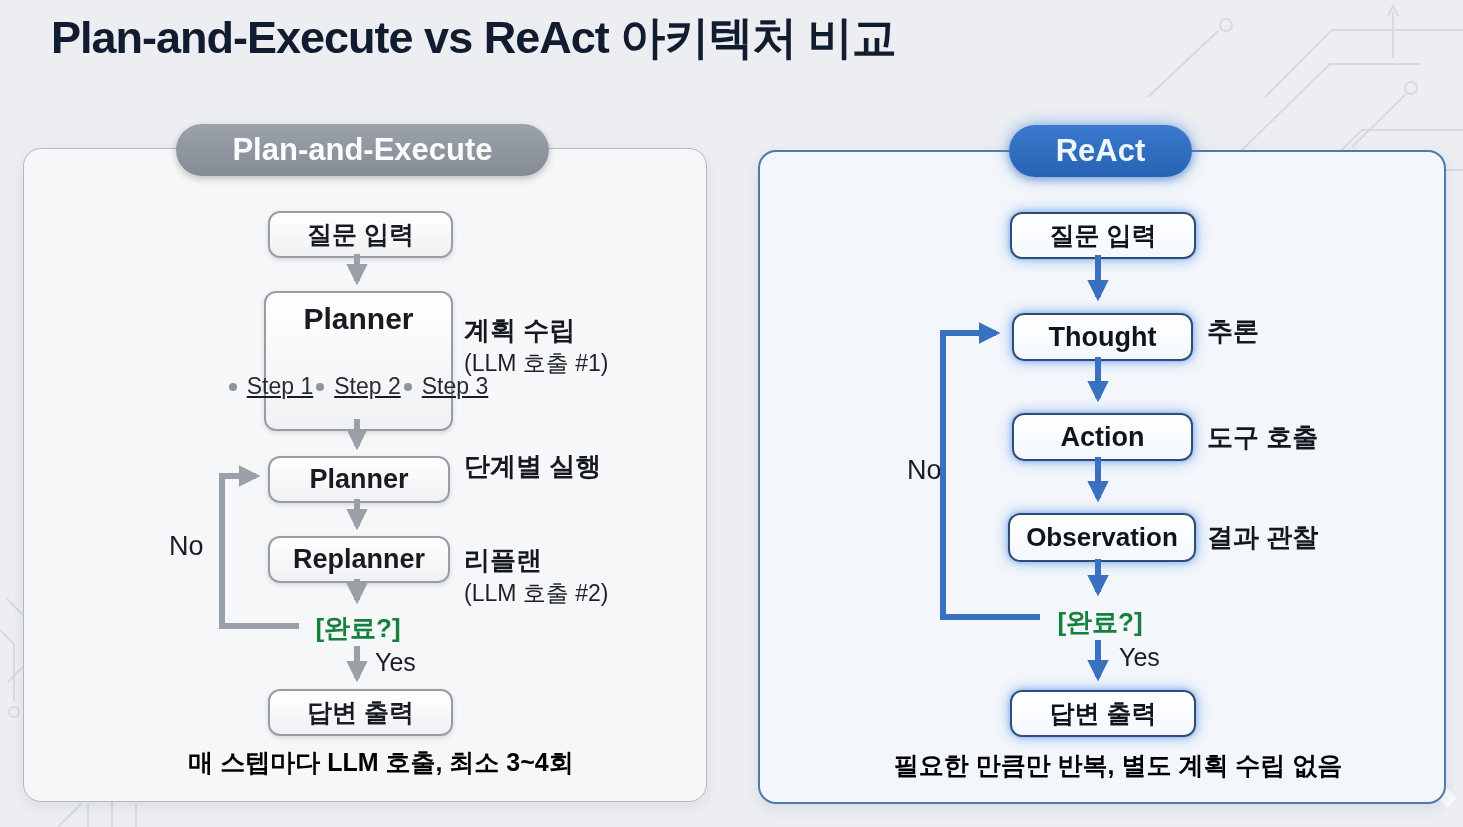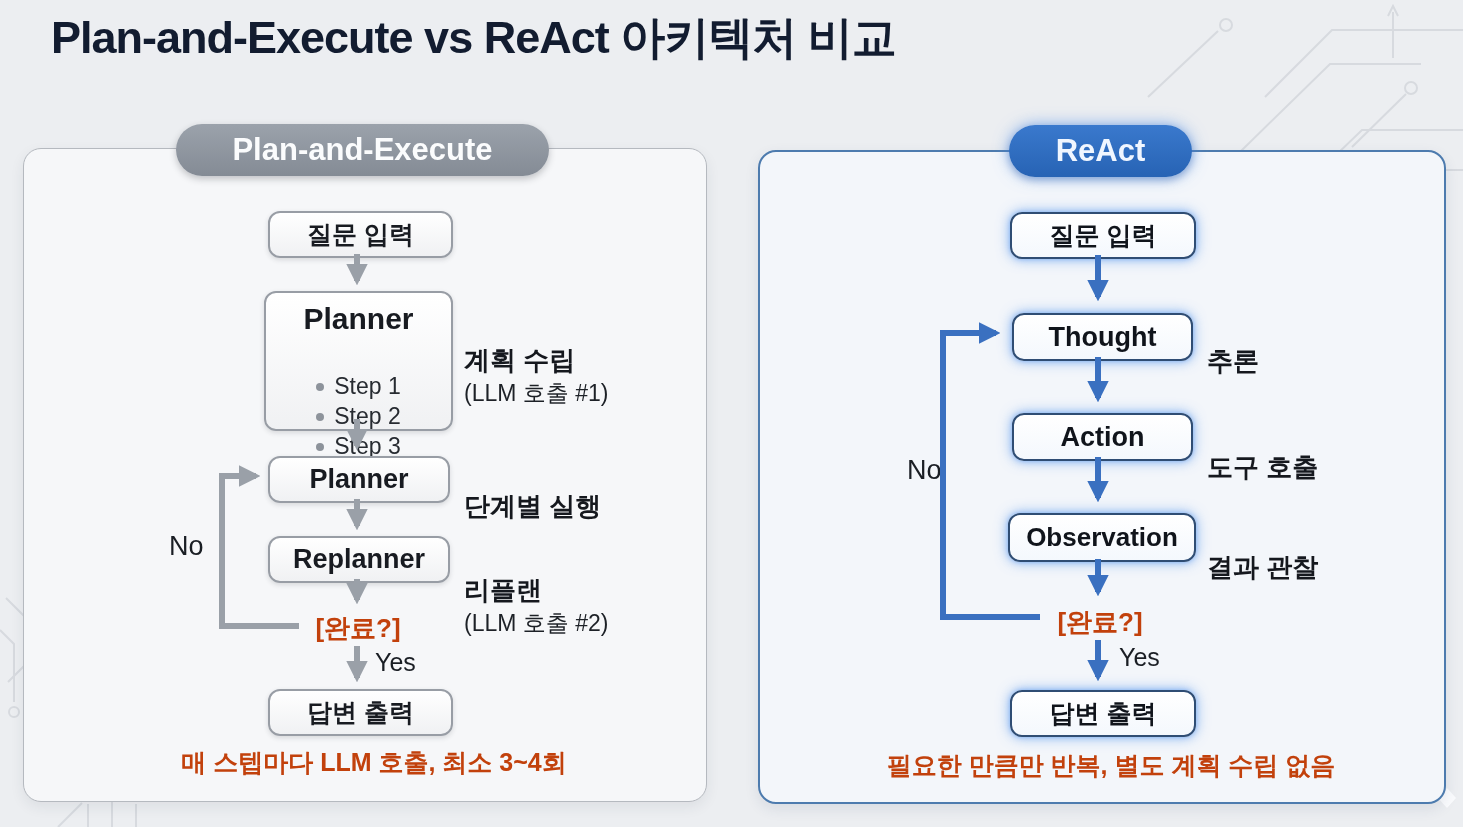--- a/index.html
+++ b/index.html
@@ -59,37 +59,37 @@
     box-shadow:0 2px 5px rgba(40,45,55,.15);
   }
   .node-blue{
     background:linear-gradient(180deg,#ffffff 0%,#f4f8fd 100%);
     border:2px solid #2f4d74;color:#10141b;
     box-shadow:0 0 13px rgba(96,156,240,.8),0 0 4px rgba(96,156,240,.5);
   }
 
   .planner-box{flex-direction:column;justify-content:flex-start;padding-top:9px;}
   .planner-title{font-size:30px;font-weight:700;line-height:1.1;}
-  .planner-steps{margin-top:5px;display:flex;flex-direction:column;gap:3px;align-items:flex-end;}
+  .planner-steps{margin-top:5px;display:flex;flex-direction:row;gap:3px;align-items:flex-end;text-decoration:underline;}
   .step-row{display:flex;align-items:center;gap:10px;font-size:23px;font-weight:500;color:#272b31;}
   .dot{width:8px;height:8px;border-radius:50%;background:#8d939b;flex:0 0 auto;}
 
   .decision{
-    position:absolute;z-index:3;font-size:26px;font-weight:700;color:#c2410c;
+    position:absolute;z-index:3;font-size:26px;font-weight:700;color:#15803d;
     width:140px;text-align:center;white-space:nowrap;
   }
-  .side-note{position:absolute;z-index:3;white-space:nowrap;margin-top:30px;}
+  .side-note{position:absolute;z-index:3;white-space:nowrap;}
   .note-strong{font-size:26px;font-weight:700;color:#15181e;line-height:1.2;}
   .note-sub{font-size:23px;font-weight:400;color:#1d2127;line-height:1.3;margin-top:3px;}
   .edge-label{position:absolute;z-index:3;font-weight:500;color:#1a1e24;white-space:nowrap;text-align:center;}
   .lbl-no{font-size:27px;}
   .lbl-yes{font-size:25px;}
   .footer-note{
-    position:absolute;left:9px;width:100%;text-align:center;z-index:3;
-    font-size:25px;font-weight:600;color:#c2410c;white-space:nowrap;
+    position:absolute;left:16px;width:100%;text-align:center;z-index:3;
+    font-size:25px;font-weight:600;color:#000000;white-space:nowrap;
   }
 </style>
 </head>
 <body>
 
 <div id="canvas">
 
   <svg id="circuit" class="layer" viewBox="0 0 1463 827" fill="none">
     <g stroke="#d7dadf" stroke-width="2">
       <path d="M1148,97 L1218,31"></path>
@@ -147,21 +147,21 @@
     <div class="node node-gray" style="left:244px;top:387px;width:178px;height:43px;font-size:27px;">Replanner</div>
 
     <div class="decision" style="left:264px;top:462px;">[완료?]</div>
 
     <div class="node node-gray" style="left:244px;top:540px;width:181px;height:43px;font-size:25px;">답변 출력</div>
 
     <div class="side-note" style="left:440px;top:166px;">
       <div class="note-strong">계획 수립</div>
       <div class="note-sub">(LLM 호출 #1)</div>
     </div>
-    <div class="side-note note-strong" style="left:440px;top:312px;text-align:right;">단계별 실행</div>
+    <div class="side-note note-strong" style="left:440px;top:302px;text-align:right;">단계별 실행</div>
     <div class="side-note" style="left:440px;top:396px;">
       <div class="note-strong">리플랜</div>
       <div class="note-sub">(LLM 호출 #2)</div>
     </div>
 
     <div class="edge-label lbl-no" style="left:145px;top:382px;">No</div>
     <div class="edge-label lbl-yes" style="left:351px;top:499px;">Yes</div>
 
     <div class="footer-note" style="top:597px;">매 스텝마다 LLM 호출, 최소 3~4회</div>
   </div>

